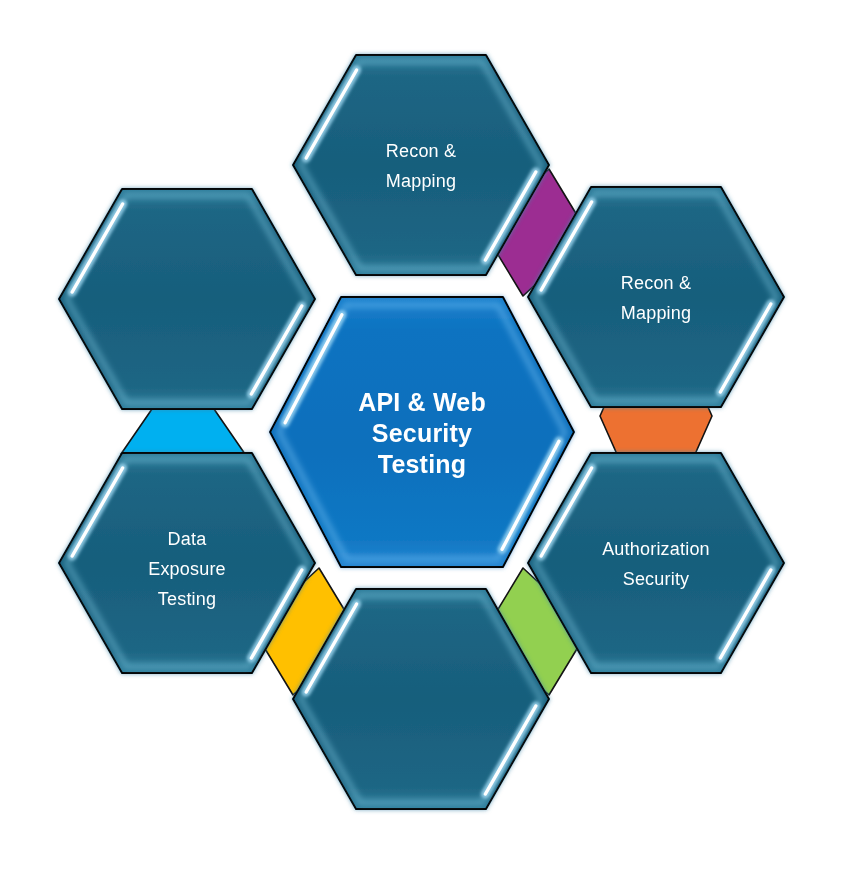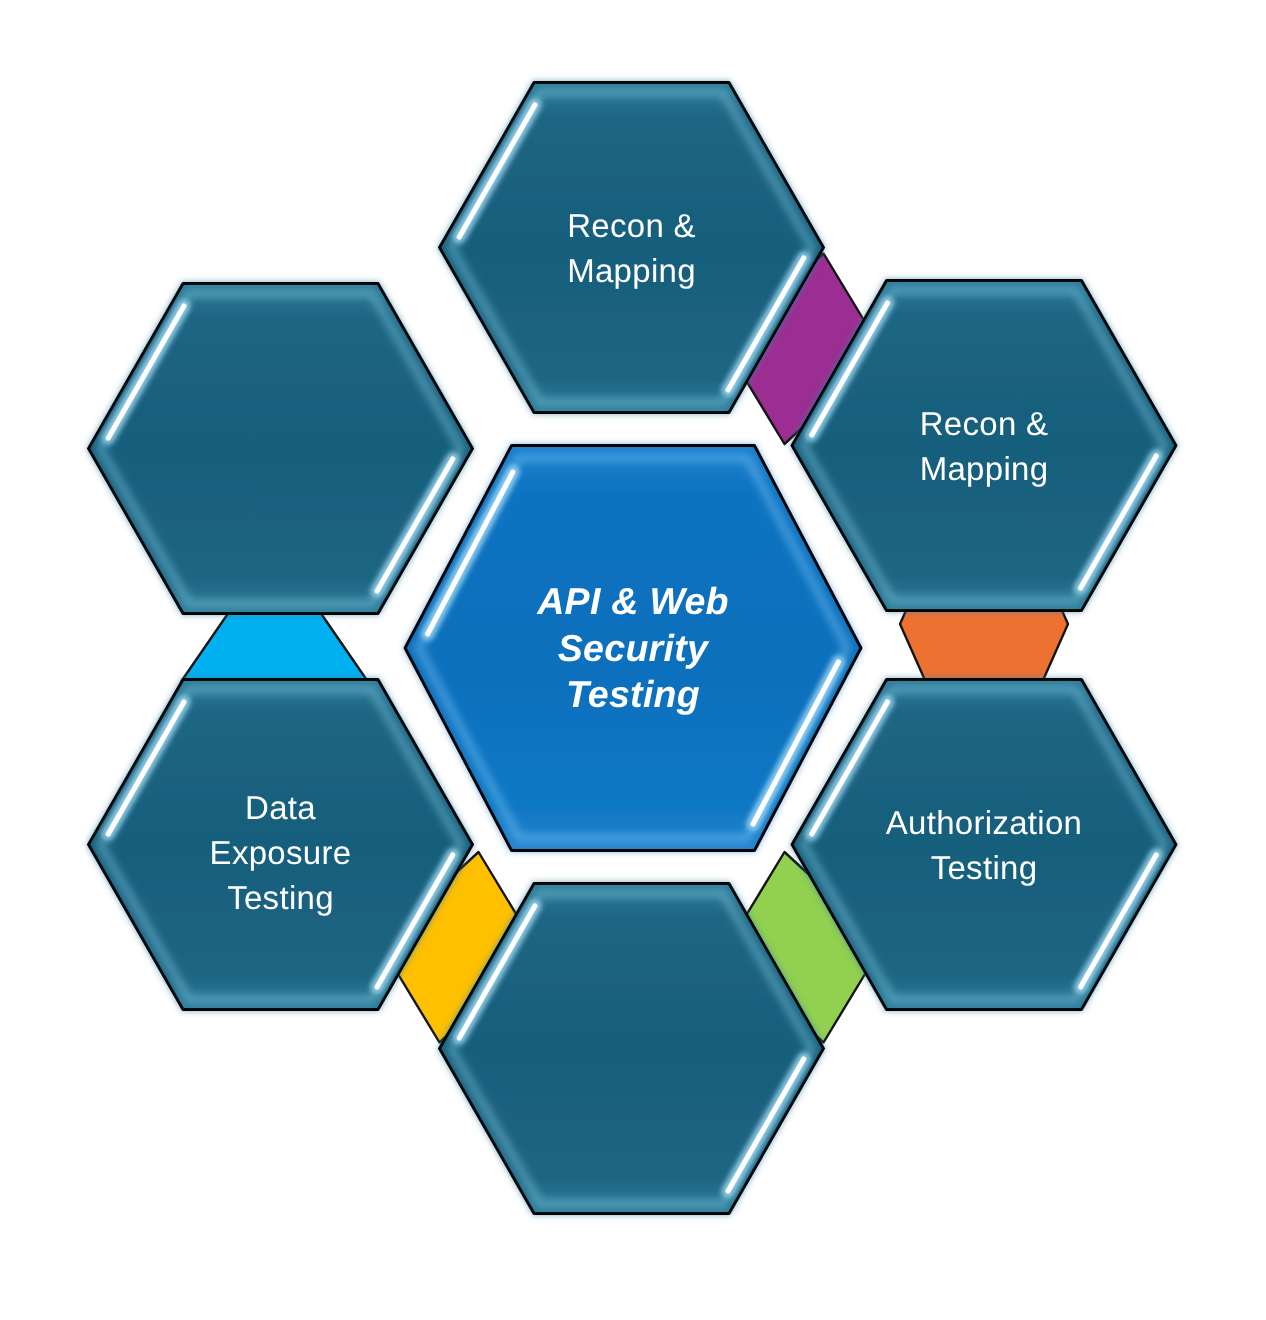--- a/index.html
+++ b/index.html
@@ -11,30 +11,29 @@
     overflow: hidden;
     font-family: "Liberation Sans", "DejaVu Sans", sans-serif;
   }
   .stage svg { display: block; position: absolute; left: 0; top: 0; }
   .hexlabel {
     position: absolute;
     transform: translate(-50%, -50%);
     color: #ffffff;
     text-align: center;
     white-space: pre-line;
-    font-size: 22px;
+    font-size: 18px;
     line-height: 30px;
     letter-spacing: 0.2px;
     pointer-events: none;
   }
   .hexlabel.centerlbl {
     font-weight: 700;
     font-size: 25px;
     line-height: 31px;
-    font-style: italic;
   }
 </style>
 </head>
 <body>
 
 <div class="stage">
   <svg id="diagram" width="844" height="880" viewBox="0 0 844 880">
       <defs>
         <linearGradient id="gOuter" x1="0" y1="0" x2="0" y2="1">
           <stop offset="0" stop-color="#2c7b99"></stop>
@@ -124,20 +123,20 @@
         <line x1="558.9" y1="441.3" x2="502.1" y2="549.3" stroke="rgba(170,225,250,0.72)" stroke-width="9" stroke-linecap="round" filter="url(#fBlurStreak)"></line>
         <line x1="558.9" y1="441.3" x2="502.1" y2="549.3" stroke="#ffffff" stroke-width="3.4" stroke-linecap="round"></line>
       </g>
     </svg>
 
   <div class="hexlabel" style="left:421px; top:166px;">Recon &amp;
 Mapping</div>
   <div class="hexlabel" style="left:656px; top:298px;">Recon &amp;
 Mapping</div>
   <div class="hexlabel" style="left:656px; top:564px;">Authorization
-Testing</div>
+Security</div>
   <div class="hexlabel" style="left:187px; top:569px;">Data
 Exposure
 Testing</div>
   <div class="hexlabel centerlbl" style="left:422px; top:433px;">API &amp; Web
 Security
 Testing</div>
 </div>
 
 </body></html>

